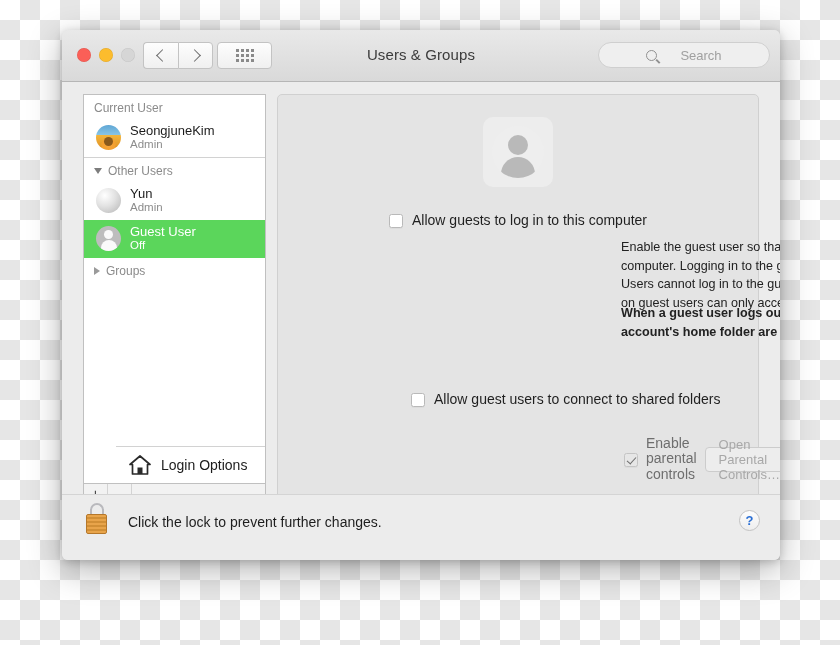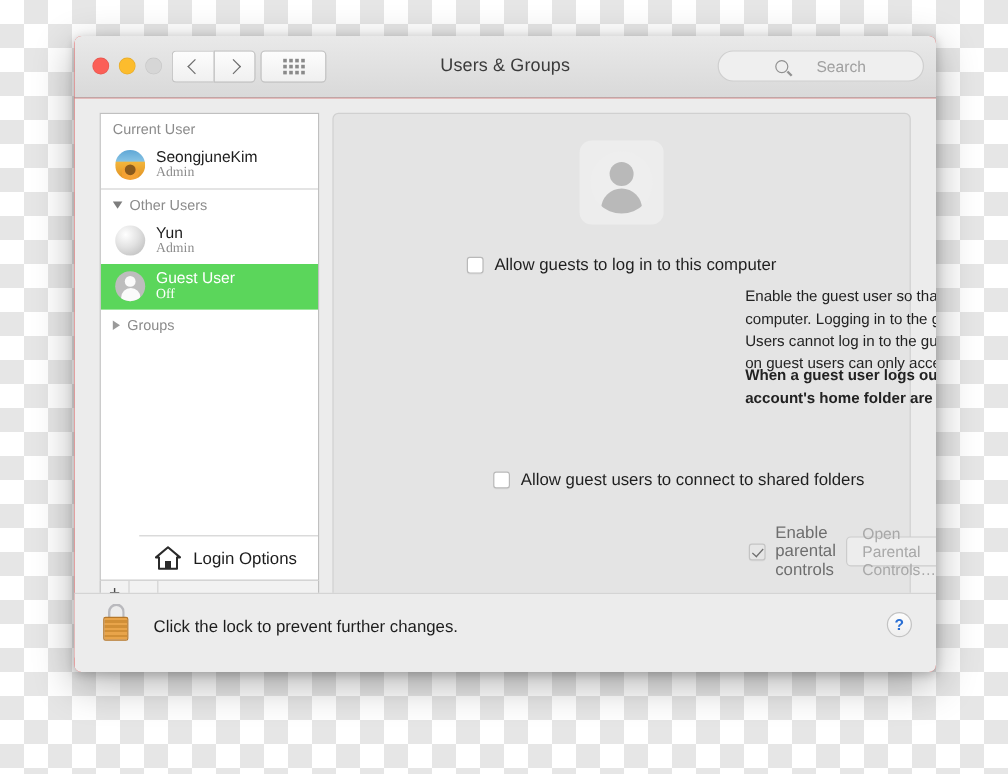--- a/index.html
+++ b/index.html
@@ -16,21 +16,21 @@
       linear-gradient(45deg, #e6e6e6 25%, transparent 25%, transparent 75%, #e6e6e6 75%);
     background-size:40px 40px;
     background-position:0 0, 20px 20px;
     position:relative;
   }
 
   
   .window {
     position:absolute; left:62px; top:30px;
     width:718px; height:530px;
-    background:#ef4444;
+    background:#e5e5e5;
     border-radius:6px;
     box-shadow:0 10px 34px rgba(0,0,0,0.30), 0 2px 8px rgba(0,0,0,0.18);
     overflow:hidden;
   }
 
   
   .titlebar {
     position:relative;
     height:52px;
     background:linear-gradient(to bottom,#e9e9e9 0%,#d9d9d9 100%);
@@ -129,21 +129,21 @@
                     background:radial-gradient(circle,#f06a6a 0%,#a81419 100%); }
   
   .av-guest { background:#bdbdbd; }
   .av-guest::before { content:""; position:absolute; left:50%; top:4px; width:9px; height:9px;
                       margin-left:-4.5px; border-radius:50%; background:#fafafa; }
   .av-guest::after  { content:""; position:absolute; left:50%; top:14px; width:16px; height:13px;
                       margin-left:-8px; border-radius:8px 8px 0 0; background:#fafafa; }
 
   .user-text { display:flex; flex-direction:column; line-height:1.18; }
   .uname { font-size:13px; color:#1c1c1c; }
-  .urole { font-size:11.5px; color:#8d8d8d;font-family:Liberation Serif, serif; }
+  .urole { font-size:11.5px; color:#8d8d8d; }
   .user-row.selected .uname,
   .user-row.selected .urole { color:#ffffff; }
 
   .spacer { flex:1 1 auto; }
 
   .login-row {
     display:flex; align-items:center; gap:10px;
     padding:8px 10px 8px 13px;
     border-top:1px solid #d2d2d2;
     margin-left:32px;

